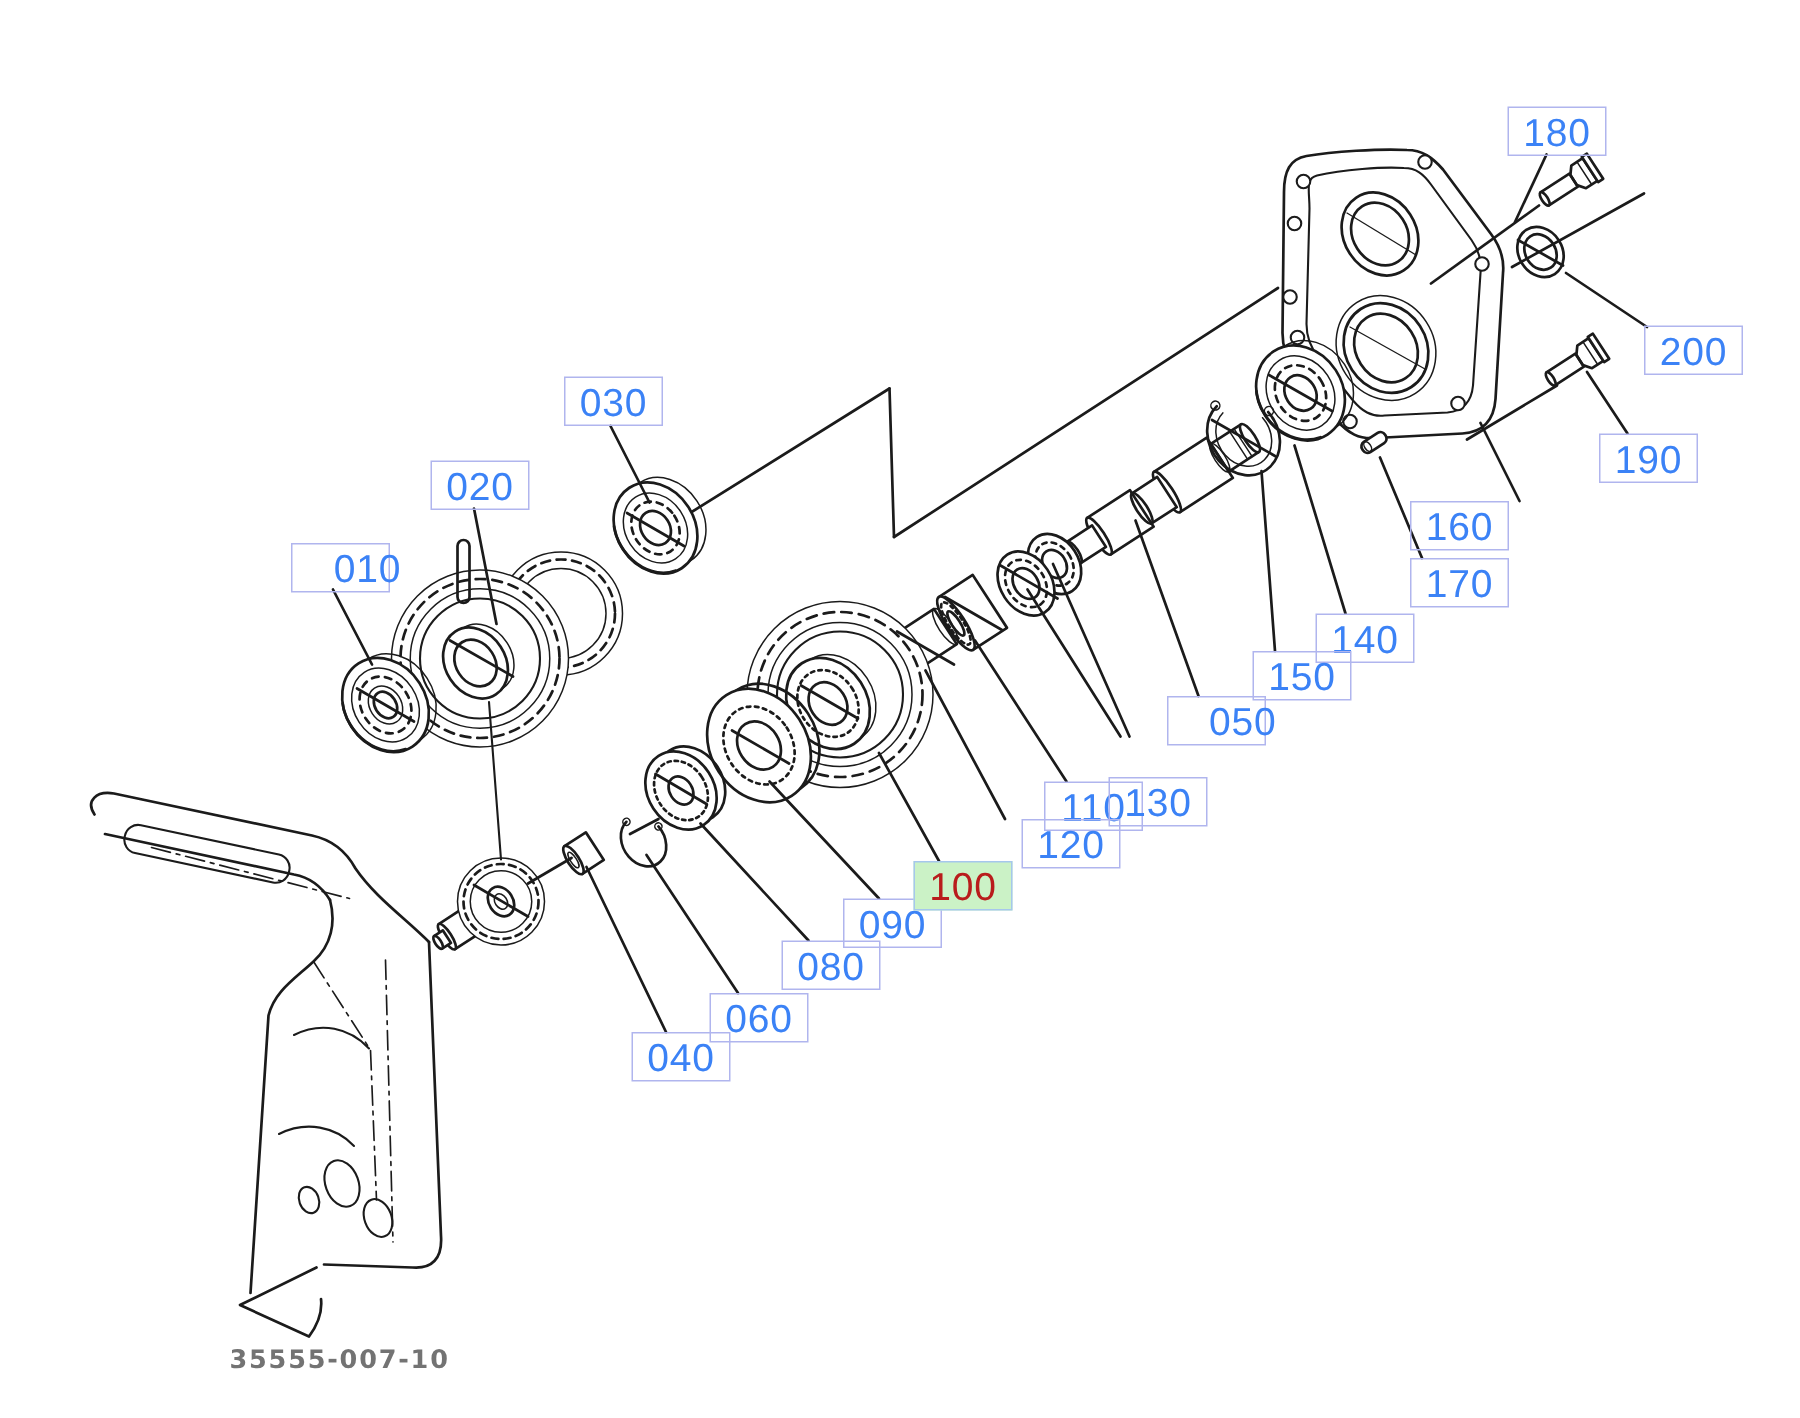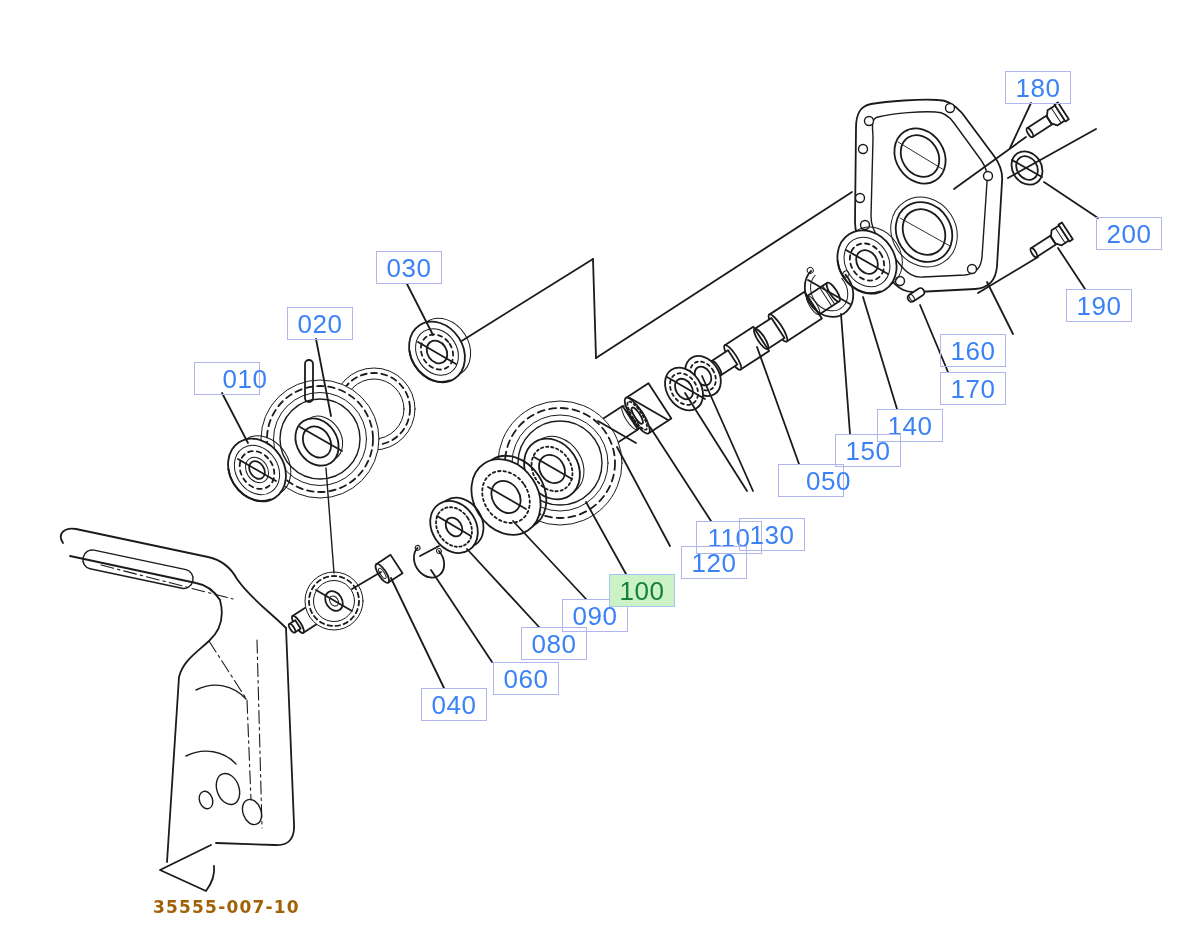--- a/index.html
+++ b/index.html
@@ -11,23 +11,23 @@
   svg .thin{stroke-width:1;}
   svg .mid{stroke-width:1.4;}
   svg .dd{stroke-dasharray:13 4 2.5 4;stroke-width:1.1;}
   svg .lead{stroke-width:1.7;}
   svg .ctr{stroke-width:0.9;}
   .labels-layer{position:absolute;left:0;top:0;width:1200px;height:945px;}
   .part-label{position:absolute;width:66px;height:33px;box-sizing:border-box;
       border:1.6px solid #b0b5ee;background:transparent;display:flex;align-items:center;
       justify-content:center;font-size:26px;color:#3b82f6;letter-spacing:.5px;line-height:1;
       cursor:pointer;}
-  .part-label.highlighted{background:#cbf2c6;border-color:#a6c7ec;color:#15803d;}
+  .part-label.highlighted{background:#cbf2c6;border-color:#a6c7ec;color:#b91c1c;}
   .drawing-number{position:absolute;left:153px;top:897px;font-weight:700;font-size:17px;
-      color:#a16207;letter-spacing:1.2px;font-family:"DejaVu Sans",sans-serif;}
+      color:#737373;letter-spacing:1.2px;font-family:"DejaVu Sans",sans-serif;}
 </style>
 </head>
 <body>
 
 <div class="stage">
 
 <svg width="1200" height="945" viewBox="0 0 1200 945">
   <defs>
     <pattern id="spl" width="10" height="3.4" patternUnits="userSpaceOnUse">
       <path d="M0,1.4 H10" stroke="#1b1b1b" stroke-width="1.1"></path>
@@ -299,21 +299,21 @@
     <path d="M1044,182 L1098,218"></path>
   </g>
 </svg>
 
 <div class="labels-layer">
       <div class="part-label" style="left: 194px; top: 362px; padding-left: 36px;">010</div>
       <div class="part-label" style="left: 287px; top: 307px;">020</div>
       <div class="part-label" style="left: 376px; top: 251px;">030</div>
       <div class="part-label" style="left: 421px; top: 688px;">040</div>
       <div class="part-label" style="left: 778px; top: 464px; padding-left: 35px;">050</div>
-      <div class="part-label" style="left: 473px; top: 662px; margin-left: 20px;">060</div>
+      <div class="part-label" style="left: 473px; top: 662px;">060</div>
       <div class="part-label" style="left: 521px; top: 627px;">080</div>
       <div class="part-label" style="left: 562px; top: 599px;">090</div>
       <div class="part-label highlighted" style="left: 609px; top: 574px;">100</div>
       <div class="part-label" style="left: 696px; top: 521px;">110</div>
       <div class="part-label" style="left: 681px; top: 546px;">120</div>
       <div class="part-label" style="left: 739px; top: 498px; margin-top: 20px;">130</div>
       <div class="part-label" style="left: 877px; top: 409px;">140</div>
       <div class="part-label" style="left: 835px; top: 434px;">150</div>
       <div class="part-label" style="left: 940px; top: 334px;">160</div>
       <div class="part-label" style="left: 940px; top: 372px;">170</div>

